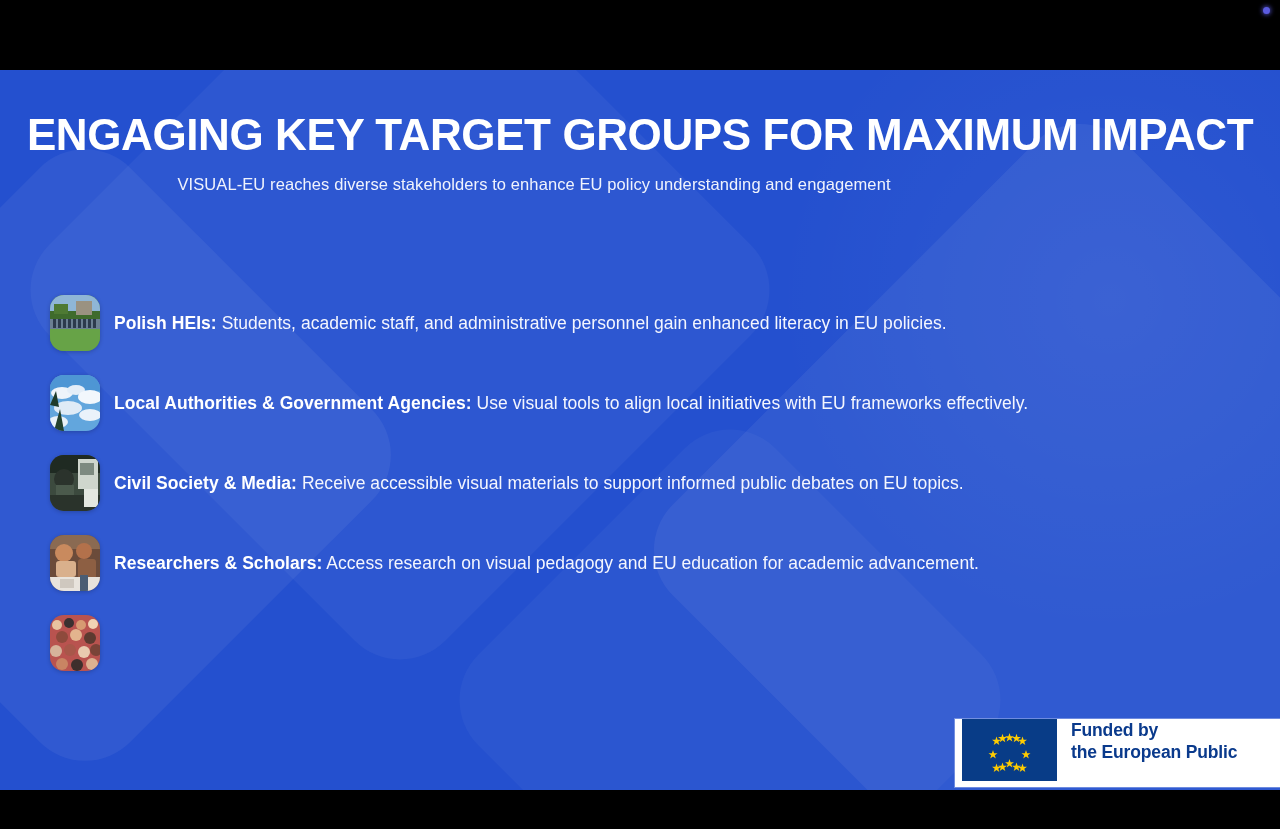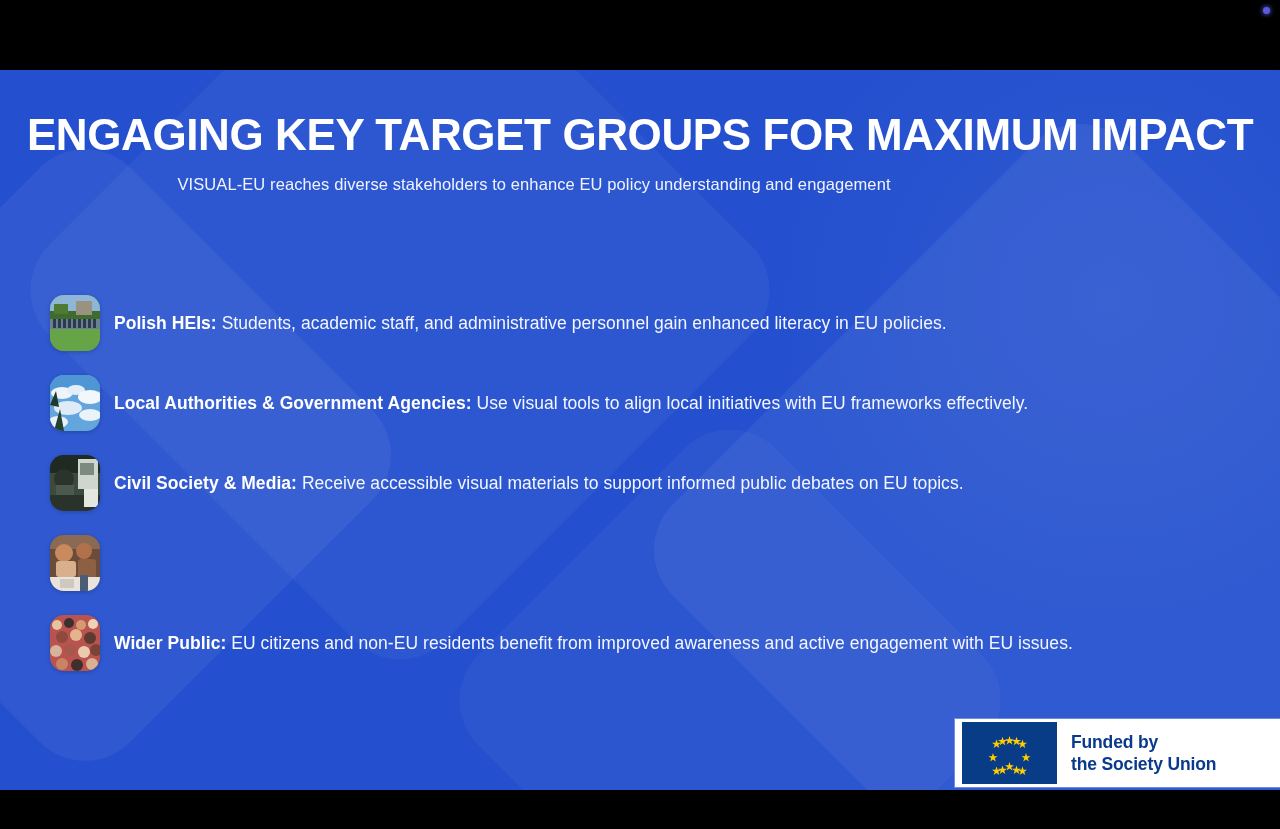--- a/index.html
+++ b/index.html
@@ -111,21 +111,21 @@
   }
   .row-text .lbl { font-weight:700; }
   .row-text .dsc { font-weight:400; color:#f4f6fe; }
 
   
   .eu-badge {
     position:absolute; left:955px; top:719px;
     width:325px; height:68px;
     background:#ffffff;
     display:flex;
-    align-items:center;
+    align-items:flex-start;
     padding-left:7px;
     z-index:30;
     box-shadow:0 0 0 1px rgba(255,255,255,.3);
   }
   .eu-flag {
     width:95px; height:62px;
     background:#083c87;
     position:relative;
     flex:0 0 auto;
   }
@@ -238,20 +238,24 @@
             <rect x="0" y="0" width="50" height="14" fill="#8a6a52"></rect>
             <circle cx="14" cy="18" r="9" fill="#c98a5e"></circle>
             <circle cx="34" cy="16" r="8" fill="#b3714b"></circle>
             <rect x="6" y="26" width="20" height="16" fill="#d9b08c" rx="3"></rect>
             <rect x="28" y="24" width="18" height="20" fill="#8d5f43" rx="3"></rect>
             <rect x="0" y="42" width="50" height="14" fill="#e8e3dc"></rect>
             <rect x="10" y="44" width="14" height="9" fill="#cfc8bf"></rect>
             <rect x="30" y="40" width="8" height="16" fill="#4a5d74"></rect>
           </svg>
         </div>
+        <div class="row-text">
+          <span class="lbl">Researchers &amp; Scholars:</span>
+          <span class="dsc">Access research on visual pedagogy and EU education for academic advancement.</span>
+        </div>
       </div>
 
       <div class="group-row">
         <div class="thumb">
           <svg viewBox="0 0 50 56" preserveAspectRatio="none">
             <rect x="0" y="0" width="50" height="56" fill="#b9534f"></rect>
             <g>
               <circle cx="7" cy="10" r="5" fill="#e8c3a0"></circle>
               <circle cx="19" cy="8" r="5" fill="#3a3030"></circle>
               <circle cx="31" cy="10" r="5" fill="#d79a72"></circle>
@@ -261,24 +265,20 @@
               <circle cx="40" cy="23" r="6" fill="#5c3a30"></circle>
               <circle cx="6" cy="36" r="6" fill="#d6b39a"></circle>
               <circle cx="20" cy="35" r="6" fill="#a8574a"></circle>
               <circle cx="34" cy="37" r="6" fill="#e9cbb0"></circle>
               <circle cx="46" cy="35" r="6" fill="#7a4338"></circle>
               <circle cx="12" cy="49" r="6" fill="#c98463"></circle>
               <circle cx="27" cy="50" r="6" fill="#3e2f2c"></circle>
               <circle cx="42" cy="49" r="6" fill="#dcb191"></circle>
             </g>
           </svg>
-        </div>
-        <div class="row-text">
-          <span class="lbl">Wider Public:</span>
-          <span class="dsc">EU citizens and non-EU residents benefit from improved awareness and active engagement with EU issues.</span>
         </div>
       </div>
 
     </div>
   </div>
 
   <div class="eu-badge">
     <div class="eu-flag">
       <svg viewBox="0 0 95 62" width="95" height="62">
         <rect x="0" y="0" width="95" height="62" fill="#083c87"></rect>
@@ -293,19 +293,19 @@
           <polygon points="60.5,44.5 61.6,47.7 65,47.7 62.3,49.7 63.3,52.9 60.5,50.9 57.7,52.9 58.7,49.7 56,47.7 59.4,47.7"></polygon>
           <polygon points="40.5,14.8 41.6,18 45,18 42.3,20 43.3,23.2 40.5,21.2 37.7,23.2 38.7,20 36,18 39.4,18"></polygon>
           <polygon points="54.5,14.8 55.6,18 59,18 56.3,20 57.3,23.2 54.5,21.2 51.7,23.2 52.7,20 50,18 53.4,18"></polygon>
           <polygon points="40.5,43.5 41.6,46.7 45,46.7 42.3,48.7 43.3,51.9 40.5,49.9 37.7,51.9 38.7,48.7 36,46.7 39.4,46.7"></polygon>
           <polygon points="54.5,43.5 55.6,46.7 59,46.7 56.3,48.7 57.3,51.9 54.5,49.9 51.7,51.9 52.7,48.7 50,46.7 53.4,46.7"></polygon>
         </g>
       </svg>
     </div>
     <div class="eu-text">
       <div>Funded by</div>
-      <div>the Society Union</div>
+      <div>the European Public</div>
     </div>
   </div>
 
   <div class="bar-bottom"></div>
 
 </div>
 
 </body></html>

